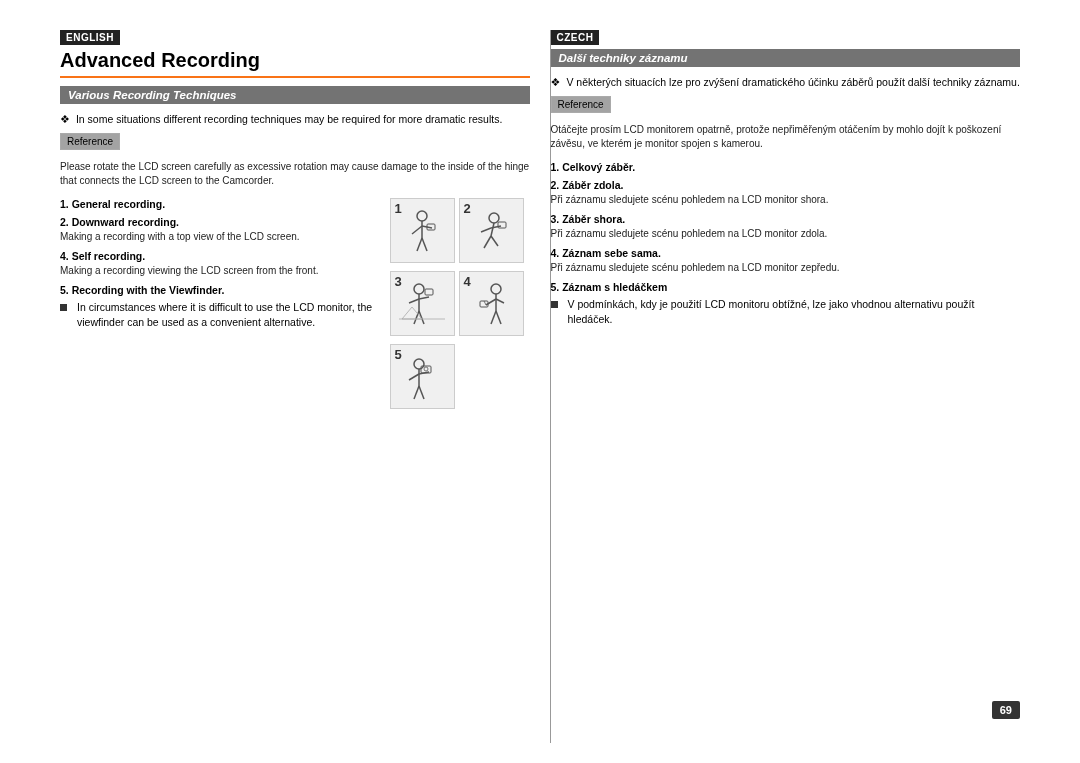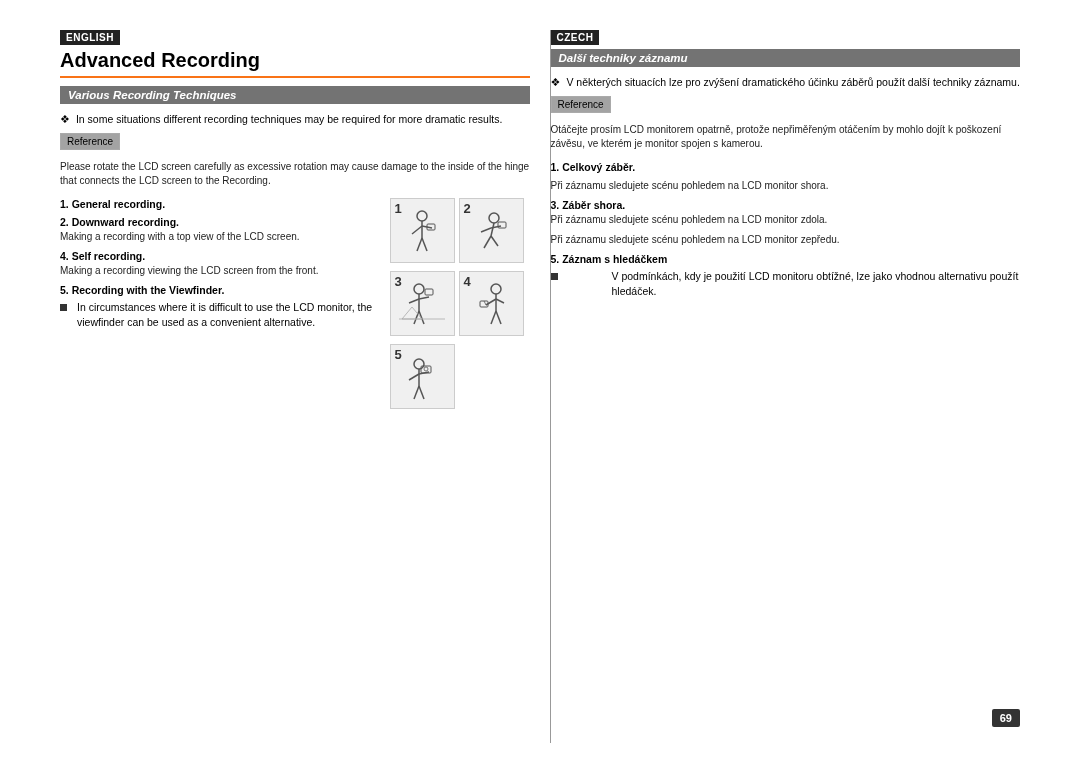--- a/index.html
+++ b/index.html
@@ -180,21 +180,21 @@
       <div class="subsection-header">Various Recording Techniques</div>
 
       <div class="bullet-point">
         <span class="bullet">❖</span>
         <span>In some situations different recording techniques may be required for more dramatic results.</span>
       </div>
 
       <div style="margin-bottom:4px;">
         <span class="reference-box">Reference</span>
       </div>
-      <div class="reference-text">Please rotate the LCD screen carefully as excessive rotation may cause damage to the inside of the hinge that connects the LCD screen to the Recording.</div>
+      <div class="reference-text">Please rotate the LCD screen carefully as excessive rotation may cause damage to the inside of the hinge that connects the LCD screen to the Camcorder.</div>
 
       <div class="techniques-grid">
         <div class="techniques-left">
 
           <div class="technique-item">
             <div class="technique-title">
               <span>1.</span> <span>General recording.</span>
             </div>
           </div>
 
@@ -329,45 +329,51 @@
 
       <div style="margin-top:6px;">
 
         <div class="technique-item">
           <div class="technique-title">
             <span>1.</span> <span>Celkový záběr.</span>
           </div>
         </div>
 
         <div class="technique-item">
+          <div class="technique-title">
+            <span>2.</span> <span>Záběr zdola.</span>
+          </div>
           <div class="technique-desc">Při záznamu sledujete scénu pohledem na LCD monitor shora.</div>
         </div>
 
         <div class="technique-item">
           <div class="technique-title">
             <span>3.</span> <span>Záběr shora.</span>
           </div>
           <div class="technique-desc">Při záznamu sledujete scénu pohledem na LCD monitor zdola.</div>
         </div>
 
         <div class="technique-item">
+          <div class="technique-title">
+            <span>4.</span> <span>Záznam sebe sama.</span>
+          </div>
           <div class="technique-desc">Při záznamu sledujete scénu pohledem na LCD monitor zepředu.</div>
         </div>
 
         <div class="technique-item">
           <div class="technique-title">
             <span>5.</span> <span>Záznam s hledáčkem</span>
           </div>
-          <div class="bullet-point" style="margin-top:4px;gap:44px;">
+          <div class="bullet-point" style="margin-top:4px;">
             <span style="margin-right:5px; flex-shrink:0;"><span class="square-bullet"></span></span>
             <span>V podmínkách, kdy je použití LCD monitoru obtížné, lze jako vhodnou alternativu použít hledáček.</span>
           </div>
         </div>
 
       </div>
 
-      <div class="page-number-box" style="margin-top:auto; position:absolute; bottom:36px; right:60px;">
+      <div class="page-number-box" style="margin-top:auto; position:absolute; bottom:44px; right:60px;">
         <span class="page-number">69</span>
       </div>
 
     </div>
   </div>
 </div>
 
 </body></html>

